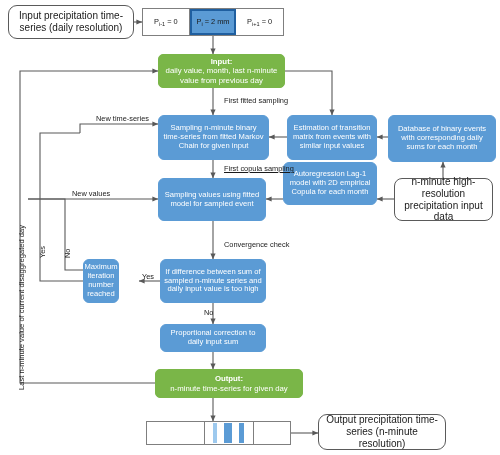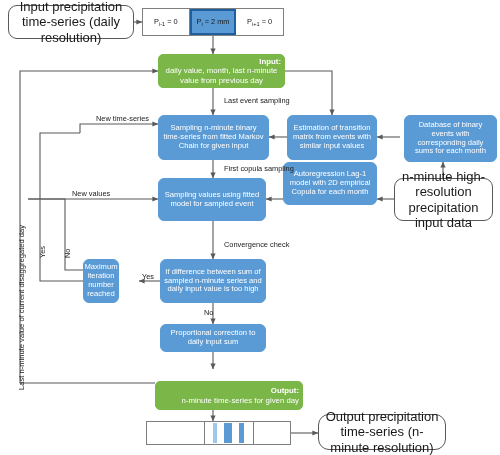--- a/index.html
+++ b/index.html
@@ -22,39 +22,38 @@
     align-items: center;
     justify-content: center;
     text-align: center;
     line-height: 1.18;
   }
   .rounded-white {
     background: #ffffff;
     border: 1px solid #5a5a5a;
     border-radius: 9px;
     color: #1a1a1a;
-    font-size: 13px;
+    font-size: 10px;
     padding: 2px 4px;
   }
   .blue {
     background: #5b9bd5;
     border: 1px solid #5b9bd5;
     border-radius: 6px;
     color: #ffffff;
     font-size: 7.6px;
     padding: 2px 3px;
   }
   .green {
     background: #7ab648;
     border: 1px solid #7ab648;
     border-radius: 5px;
     color: #ffffff;
     font-size: 7.8px;
     padding: 2px 3px;
-    align-items: flex-end;
   }
   .green b, .bold-line {
     font-weight: bold;
   }
   .label {
     position: absolute;
     font-size: 7.4px;
     color: #1a1a1a;
     white-space: nowrap;
   }
@@ -194,70 +193,70 @@
   </div>
 
   <div class="node blue" style="left:158px; top:115px; width:111px; height:45px;">
     <span>Sampling n-minute binary time-series from fitted Markov Chain for given input</span>
   </div>
 
   <div class="node blue" style="left:287px; top:115px; width:90px; height:45px;">
     <span>Estimation of transition matrix from events with similar input values</span>
   </div>
 
-  <div class="node blue" style="left:404px; top:115px; width:93px; height:47px;">
+  <div class="node blue" style="left:388px; top:115px; width:108px; height:47px;">
     <span>Database of binary events with corresponding daily sums for each month</span>
   </div>
 
   <div class="node blue" style="left:158px; top:178px; width:108px; height:43px;">
     <span>Sampling values using fitted model for sampled event</span>
   </div>
 
   <div class="node blue" style="left:283px; top:162px; width:94px; height:43px;">
     <span>Autoregression Lag-1 model with 2D empirical Copula for each month</span>
   </div>
 
-  <div class="node rounded-white" style="left:394px; top:178px; width:99px; height:43px;">
+  <div class="node rounded-white" style="left:394px; top:178px; width:99px; height:43px;border-radius:8px;">
     <span>n-minute high-resolution precipitation input data</span>
   </div>
 
   <div class="node blue" style="left:83px; top:259px; width:36px; height:44px;">
     <span>Maximum iteration number reached</span>
   </div>
 
   <div class="node blue" style="left:160px; top:259px; width:106px; height:44px;">
     <span>If difference between sum of sampled n-minute series  and daily input value is too high</span>
   </div>
 
   <div class="node blue" style="left:160px; top:324px; width:106px; height:28px;align-items:center;">
     <span>Proportional correction to daily input sum</span>
   </div>
 
-  <div class="node green" style="left:155px; top:369px; width:148px; height:29px; flex-direction:column;margin-top:12px;">
+  <div class="node green" style="left:155px; top:369px; width:148px; height:29px; flex-direction:column;">
     <div class="bold-line">Output:</div>
     <div>n-minute time-series for given day</div>
   </div>
 
   <div class="series" style="left:146px; top:421px; width:145px; height:24px; position:absolute;">
     <div style="position:absolute; left:0; top:0; right:0; bottom:0; overflow:hidden;">
       <div style="position:absolute; left:40%; top:0; bottom:0; width:1px; background:#7f7f7f;"></div>
       <div style="position:absolute; left:74%; top:0; bottom:0; width:1px; background:#7f7f7f;"></div>
       <div class="stripe" style="left:46%; width:3%; background:#9DC9EE;"></div>
       <div class="stripe" style="left:53.5%; width:6%; background:#5B9BD5;"></div>
       <div class="stripe" style="left:64%; width:3.5%; background:#5B9BD5;"></div>
     </div>
   </div>
 
-  <div class="node rounded-white" style="left:318px; top:414px; width:128px; height:36px;border-radius:11px;">
+  <div class="node rounded-white" style="left:318px; top:414px; width:128px; height:36px;">
     <span>Output precipitation time-series (n-minute resolution)</span>
   </div>
 
-  <div class="label" style="left:224px; top:96px;">Last event sampling</div>
-
-  <div class="label" style="left:224px; top:164px;">First copula sampling</div>
+  <div class="label" style="left:224px; top:96px;">First fitted sampling</div>
+
+  <div class="label" style="left:224px; top:164px;text-decoration:underline;">First copula sampling</div>
 
   <div class="label" style="left:96px; top:114px;">New time-series</div>
 
   <div class="label" style="left:72px; top:189px;">New values</div>
 
   <div class="label" style="left:224px; top:240px;">Convergence check</div>
 
   <div class="label" style="left:142px; top:272px;">Yes</div>
 
   <div class="label" style="left:204px; top:308px;">No</div>

